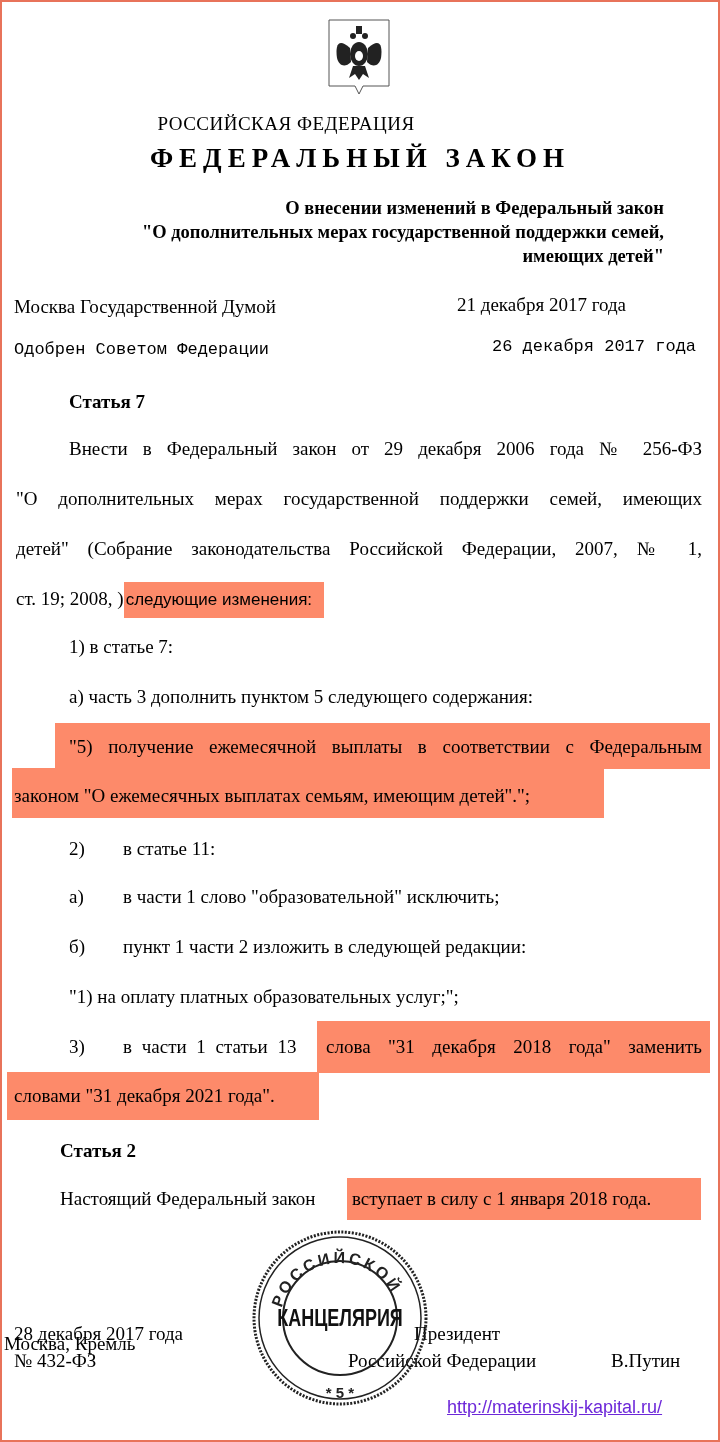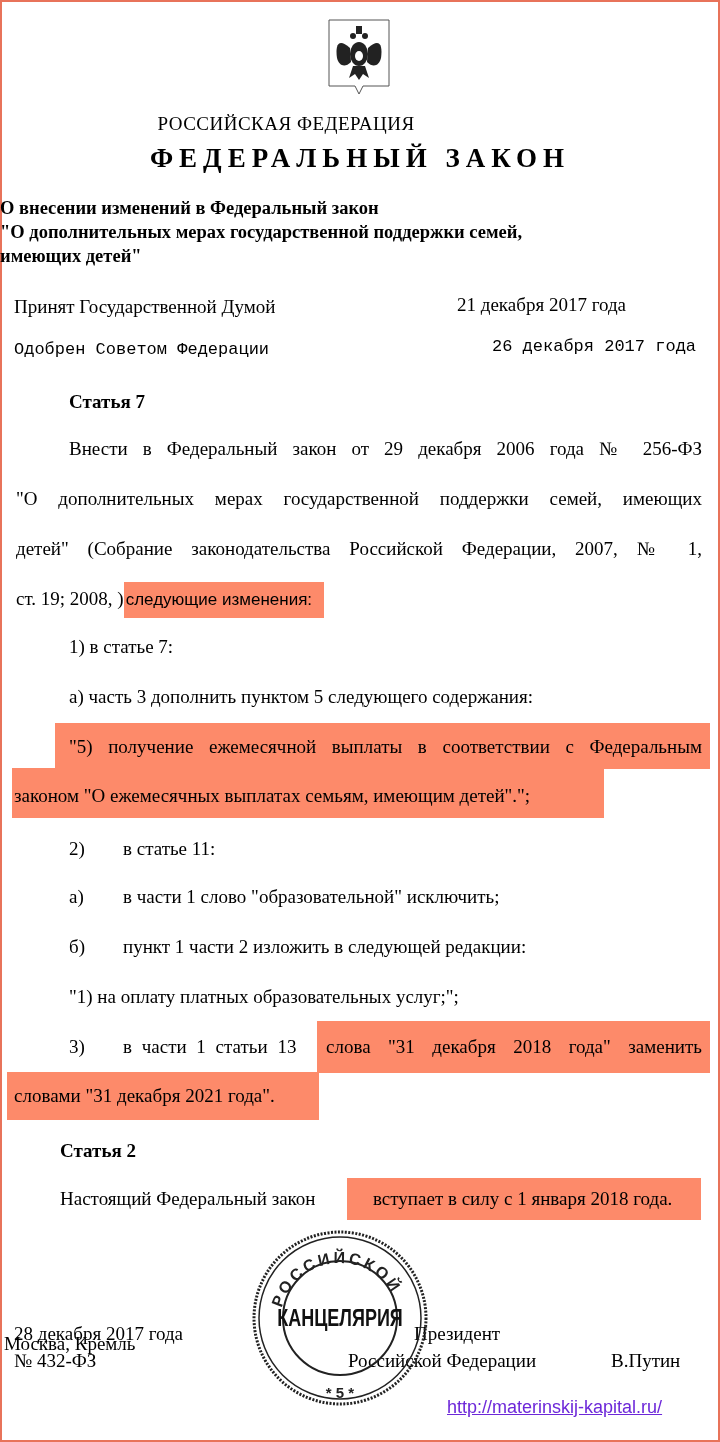--- a/index.html
+++ b/index.html
@@ -5,21 +5,21 @@
   html, body { margin:0; padding:0; background:#ffffff; }
   body { width:720px; height:1442px; position:relative; overflow:hidden;
          font-family:"Liberation Serif", serif; color:#000; }
   .frame { position:absolute; left:0; top:0; width:716px; height:1438px;
            border:2px solid #e8735a; }
   .abs { position:absolute; white-space:nowrap; }
   .hl { background:#fd8a6a; }
   .emblem { position:absolute; left:327px; top:18px; width:64px; height:80px; }
   .t-country { left:0; width:572px; text-align:center; top:113px; font-size:19px; letter-spacing:0.5px; }
   .t-law { left:0; width:720px; text-align:center; top:143px; font-size:27px; font-weight:bold; letter-spacing:6px; }
-  .t-sub { left:0; width:664px; text-align:left; font-size:18.5px; font-weight:bold; }
+  .t-sub { left:0; width:664px; text-align:right; font-size:18.5px; font-weight:bold; }
   .body-txt { font-size:19px; }
   .bold { font-weight:bold; }
   .justify { position:absolute; left:16px; width:686px; font-size:19px; text-align:justify; text-align-last:justify; white-space:nowrap; }
   .link { color:#6d28d9; text-decoration:underline; font-family:"Liberation Sans", sans-serif; font-size:18px; }
   .stamp { position:absolute; left:250px; top:1228px; width:180px; height:180px; }
   .mono { font-family:"Liberation Mono", monospace; font-size:17px; }
 </style>
 </head>
 <body>
 
@@ -38,21 +38,21 @@
   </g>
   <ellipse cx="32" cy="38" rx="4" ry="5" fill="#fff"></ellipse>
 </svg>
 
 <div class="abs t-country">РОССИЙСКАЯ  ФЕДЕРАЦИЯ</div>
 <div class="abs t-law">ФЕДЕРАЛЬНЫЙ  ЗАКОН</div>
 <div class="abs t-sub" style="top:198px;">О внесении изменений в Федеральный закон</div>
 <div class="abs t-sub" style="top:222px;">"О дополнительных мерах государственной поддержки  семей,</div>
 <div class="abs t-sub" style="top:246px;">имеющих детей"</div>
 
-<div class="abs body-txt" style="left:14px; top:296px;">Принят Государственной Думой</div>
+<div class="abs body-txt" style="left:14px; top:296px;">Москва Государственной Думой</div>
 <div class="abs body-txt" style="left:457px; top:294px;">21 декабря 2017 года</div>
 <div class="abs mono" style="left:14px; top:340px;">Одобрен Советом Федерации</div>
 <div class="abs mono" style="left:448px; top:337px;margin-left:44px;">26 декабря 2017 года</div>
 
 <div class="abs body-txt bold" style="left:69px; top:391px;">Статья 7</div>
 
 <div class="justify" style="left:69px; width:633px; top:438px;">Внести в Федеральный закон от 29 декабря 2006 года № 256-ФЗ</div>
 <div class="justify" style="top:488px;">"О дополнительных мерах государственной поддержки семей, имеющих</div>
 <div class="justify" style="top:538px;">детей" (Собрание законодательства Российской Федерации, 2007, № 1,</div>
 <div class="abs body-txt" style="left:16px; top:588px;">
@@ -78,21 +78,21 @@
 <div class="abs hl" style="left:317px; top:1021px; width:393px; height:52px;"></div>
 <div class="abs hl" style="left:7px; top:1072px; width:312px; height:48px;"></div>
 <div class="abs body-txt" style="left:69px; top:1036px;">3)</div>
 <div class="abs body-txt" style="left:123px; top:1036px; word-spacing:5px;">в части 1 статьи 13</div>
 <div class="abs body-txt" style="left:326px; top:1036px; width:376px; text-align:justify; text-align-last:justify;">слова "31 декабря 2018 года" заменить</div>
 <div class="abs body-txt" style="left:14px; top:1085px;">словами "31 декабря 2021 года".</div>
 
 <div class="abs body-txt bold" style="left:60px; top:1140px;">Статья 2</div>
 <div class="abs hl" style="left:347px; top:1178px; width:354px; height:42px;"></div>
 <div class="abs body-txt" style="left:60px; top:1188px;">Настоящий Федеральный закон</div>
-<div class="abs body-txt" style="left:373px; top:1188px;">вступает в силу с 1 января 2018 года.</div>
+<div class="abs body-txt" style="left:352px; top:1188px;">вступает в силу с 1 января 2018 года.</div>
 
 <div class="abs body-txt" style="left:4px; top:1297px;margin-top:36px;">Москва, Кремль</div>
 <div class="abs body-txt" style="left:14px; top:1323px;">28 декабря 2017 года</div>
 <div class="abs body-txt" style="left:14px; top:1350px;">№ 432-ФЗ</div>
 
 <div class="abs body-txt" style="left:414px; top:1323px;">Президент</div>
 <div class="abs body-txt" style="left:348px; top:1350px;">Российской Федерации</div>
 <div class="abs body-txt" style="left:611px; top:1350px;">В.Путин</div>
 
 <svg class="stamp" viewBox="0 0 180 180">

